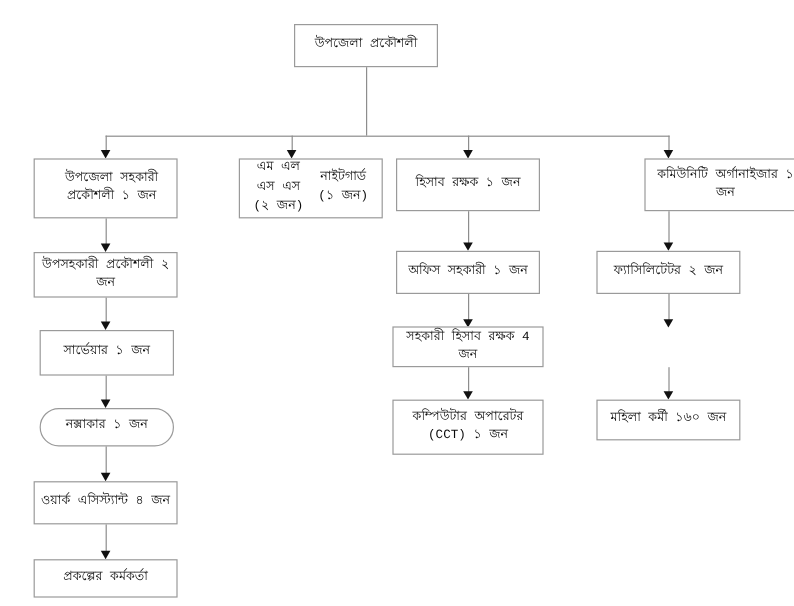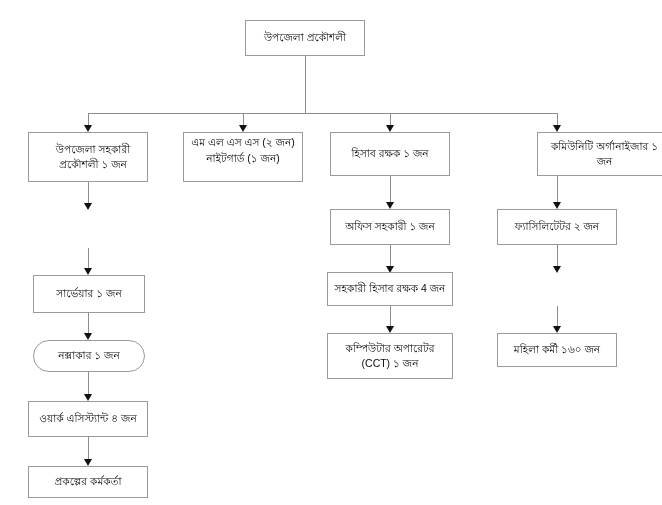--- a/index.html
+++ b/index.html
@@ -16,26 +16,27 @@
     font-family: "Liberation Sans", "DejaVu Sans", sans-serif;
     overflow: hidden;
   }
   .node {
     position: absolute;
     box-sizing: border-box;
     border: 1px solid #9a9a9a;
     background: #ffffff;
     display: flex;
     align-items: center;
-    justify-content: flex-start;
+    justify-content: center;
     text-align: center;
     color: #0a0a0a;
     font-size: 10.5px;
     line-height: 1.45;
     padding: 2px 5px;
+    font-family: Liberation Mono, monospace;
   }
   .node .label {
     display: block;
     width: 100%;
   }
   .node.two-line {
     line-height: 1.5;
   }
   
   .vline {
@@ -82,20 +83,23 @@
   <div class="vline" style="left:557px; top:113px; height:14px;"></div>
   <div class="arrow" style="left:553px; top:125px;"></div>
 
   <div class="node" style="left:28px; top:132px; width:120px; height:50px;padding-left:15px;">
     <span class="label">উপজেলা সহকারী প্রকৌশলী ১ জন</span>
   </div>
 
   <div class="vline" style="left:88px; top:182px; height:23px;"></div>
   <div class="arrow" style="left:84px; top:203px;"></div>
 
+  <div class="node" style="left:28px; top:210px; width:120px; height:38px;">
+    <span class="label">উপসহকারী প্রকৌশলী ২ জন</span>
+  </div>
 
   <div class="vline" style="left:88px; top:248px; height:22px;"></div>
   <div class="arrow" style="left:84px; top:268px;"></div>
 
   <div class="node" style="left:33px; top:275px; width:112px; height:38px;">
     <span class="label">সার্ভেয়ার ১ জন</span>
   </div>
 
   <div class="vline" style="left:88px; top:313px; height:22px;"></div>
   <div class="arrow" style="left:84px; top:333px;"></div>
@@ -111,21 +115,21 @@
     <span class="label">ওয়ার্ক এসিস্ট্যান্ট ৪ জন</span>
   </div>
 
   <div class="vline" style="left:88px; top:437px; height:24px;"></div>
   <div class="arrow" style="left:84px; top:459px;"></div>
 
   <div class="node" style="left:28px; top:466px; width:120px; height:32px;">
     <span class="label">প্রকল্পের কর্মকর্তা</span>
   </div>
 
-  <div class="node two-line" style="left:183px; top:132px; width:120px; height:50px; flex-direction:column;">
+  <div class="node two-line" style="left:199px; top:132px; width:120px; height:50px; flex-direction:row;">
     <span class="label">এম এল এস এস (২ জন)</span>
     <span class="label">নাইটগার্ড (১ জন)</span>
   </div>
 
   <div class="node" style="left:330px; top:132px; width:120px; height:44px;">
     <span class="label">হিসাব রক্ষক ১ জন</span>
   </div>
 
   <div class="vline" style="left:390px; top:176px; height:28px;"></div>
   <div class="arrow" style="left:386px; top:202px;"></div>

